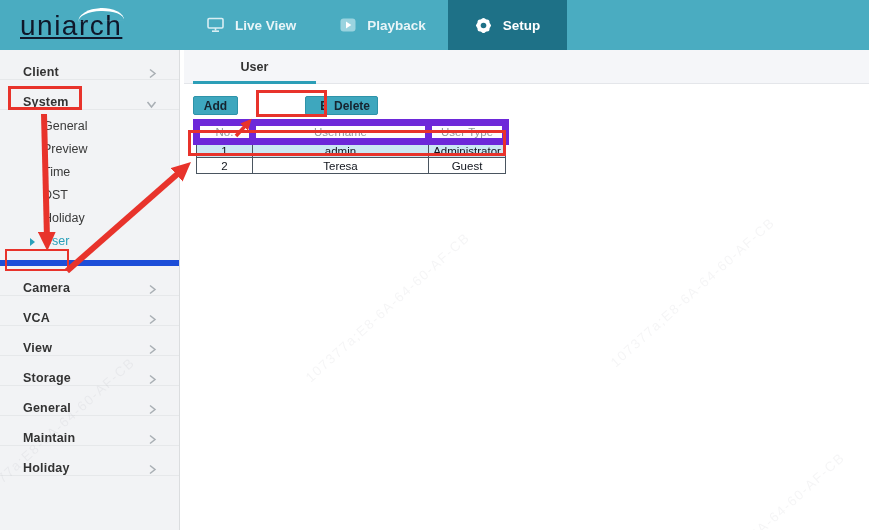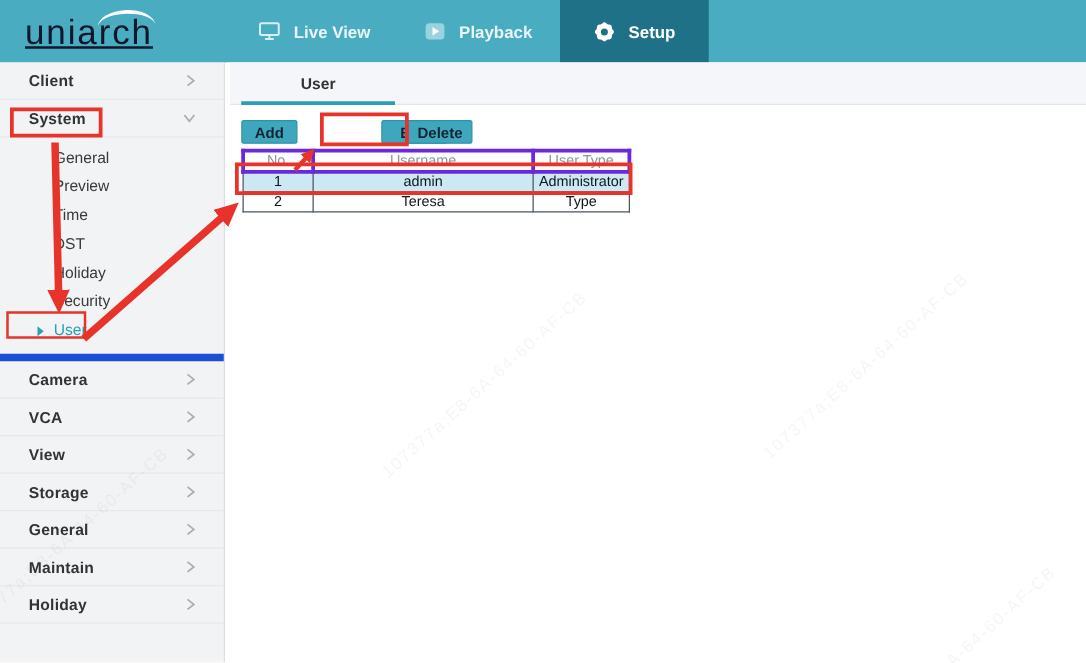--- a/index.html
+++ b/index.html
@@ -18,21 +18,21 @@
     border-top:3px solid #fff; border-radius:50% 50% 0 0 / 100% 100% 0 0; transform:rotate(-2deg); }
   .nav { position:absolute; left:185px; top:0; height:48px; display:flex; }
   .nav-item { display:flex; align-items:center; gap:11px; padding:0 22px; height:50px;
     color:#E9F5F8; font-weight:bold; font-size:13.5px; cursor:pointer; }
   .nav-item.active { background:#1E7187; padding:0 27px; color:#fff; }
   .nav-icon { display:flex; align-items:center; }
 
   
   .sidebar { position:absolute; left:0; top:50px; width:180px; height:480px;
     background:#F2F3F5; border-right:1px solid #DBDDDF; z-index:2; }
-  .side-item { height:30px; display:flex; align-items:center; justify-content:space-between;
+  .side-item { height:30px; display:flex; align-items:flex-end; justify-content:space-between;
     padding:0 22px 0 23px; border-bottom:1px solid #E6E8EA; cursor:pointer; }
   .side-label { font-weight:bold; font-size:12.5px; color:#333; letter-spacing:.2px; }
   .side-sub { padding:5px 0 7px; border-bottom:6px solid #1d4ed8; }
   .sub-item { position:relative; height:23px; line-height:23px; padding-left:43px;
     font-size:12.5px; color:#3a3a3a; cursor:pointer; }
   .sub-item.active { color:#2AA0BA; }
   .tri { position:absolute; left:30px; top:7.5px; width:0; height:0;
     border-left:5px solid #2AA0BA; border-top:4px solid transparent; border-bottom:4px solid transparent; }
   .chev { display:flex; align-items:center; }
 
@@ -46,21 +46,21 @@
   .tab-underline { position:absolute; left:9px; top:31px; width:123px; height:3px; background:#2C9EB7; }
   .btn { position:absolute; top:46px; height:19px; background:#3EA7BE;
     border:1px solid #2E93A9; border-radius:2px; color:#16242F; font-weight:bold;
     font-size:12px; text-align:center; line-height:16px; cursor:pointer;
     font-family:"Liberation Sans", sans-serif; }
   .btn-add    { left:12px;  width:45px; }
   .btn-edit   { left:78px;  width:53px;margin-left:46px; }
   .btn-delete { left:145px; width:52px; }
 
   table.user-table { position:absolute; left:12px; top:69px; border-collapse:collapse; }
-  .user-table th { height:17px; border:3px solid #6d28d9; color:#8E969D;
+  .user-table th { height:17px; border:7px solid #6d28d9; color:#8E969D;
     font-weight:normal; font-size:11.5px; background:#FDFDFE; }
   .user-table td { height:16px; border:1px solid #4A5560; text-align:center;
     color:#10141C; font-size:11.5px; }
   .col-no { width:56px; } .col-user { width:176px; } .col-type { width:77px; }
   tr.selected td { background:#CBE8F3; }
 
   
   .anno { position:absolute; border:3px solid #E8332B; z-index:10; pointer-events:none; }
   .anno-system { left:8px;   top:86px;  width:74px;  height:24px; }
   .anno-user   { left:5px;   top:249px; width:64px;  height:22px; border-width:2.5px; }
@@ -133,21 +133,20 @@
           <polyline points="1.5,2 5.5,7 9.5,2" fill="none" stroke="#A9AFB4" stroke-width="1.5"></polyline>
         </svg>
     </span>
   </div>
   <div class="side-sub">
     <div class="sub-item"><span>General</span></div>
     <div class="sub-item"><span>Preview</span></div>
     <div class="sub-item"><span>Time</span></div>
     <div class="sub-item"><span>DST</span></div>
     <div class="sub-item"><span>Holiday</span></div>
-    <div class="sub-item"><span>Security</span></div>
     <div class="sub-item active">
       <span class="tri"></span>
       <span>User</span>
     </div>
   </div>
   <div class="side-item">
     <span class="side-label">Camera</span>
     <span class="chev">
         <svg width="9" height="11" viewBox="0 0 9 11">
           <polyline points="2,1.5 7,5.5 2,9.5" fill="none" stroke="#A9AFB4" stroke-width="1.5"></polyline>
@@ -226,21 +225,21 @@
     </thead>
     <tbody>
       <tr class="selected">
         <td>1</td>
         <td>admin</td>
         <td>Administrator</td>
       </tr>
       <tr>
         <td>2</td>
         <td>Teresa</td>
-        <td>Type</td>
+        <td>Guest</td>
       </tr>
     </tbody>
   </table>
 </div>
 
 <div class="wm wm1">107377a;E8-6A-64-60-AF-CB</div>
 <div class="wm wm2">107377a;E8-6A-64-60-AF-CB</div>
 <div class="wm wm3">107377a;E8-6A-64-60-AF-CB</div>
 <div class="wm wm4">107377a;E8-6A-64-60-AF-CB</div>
 

